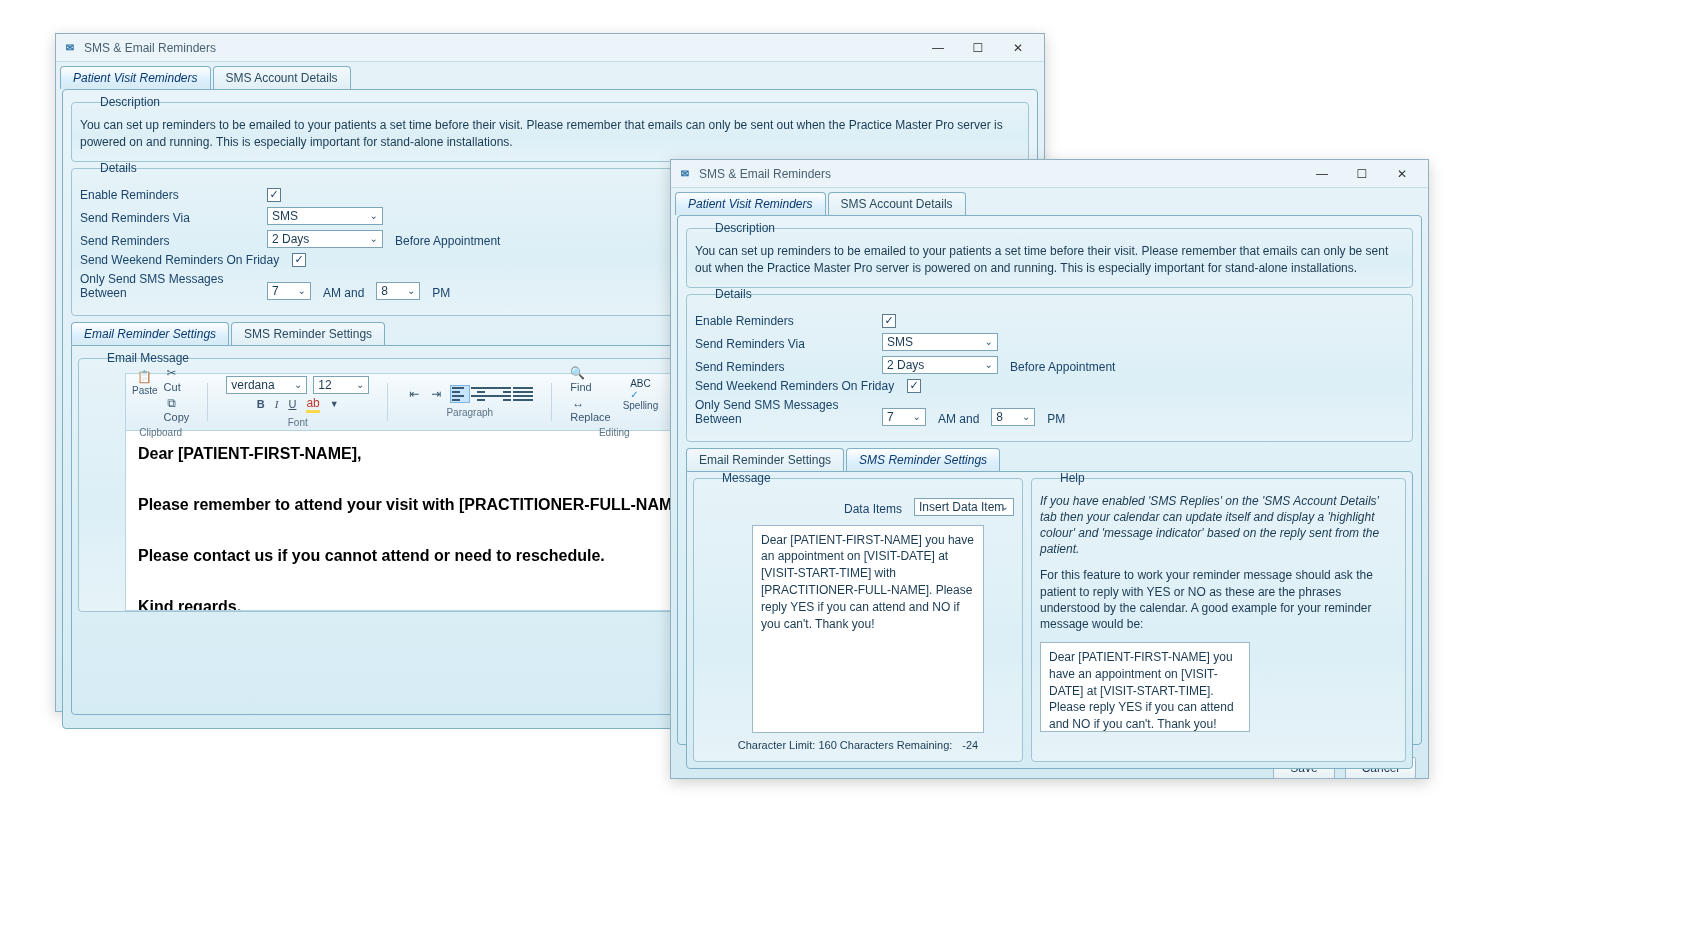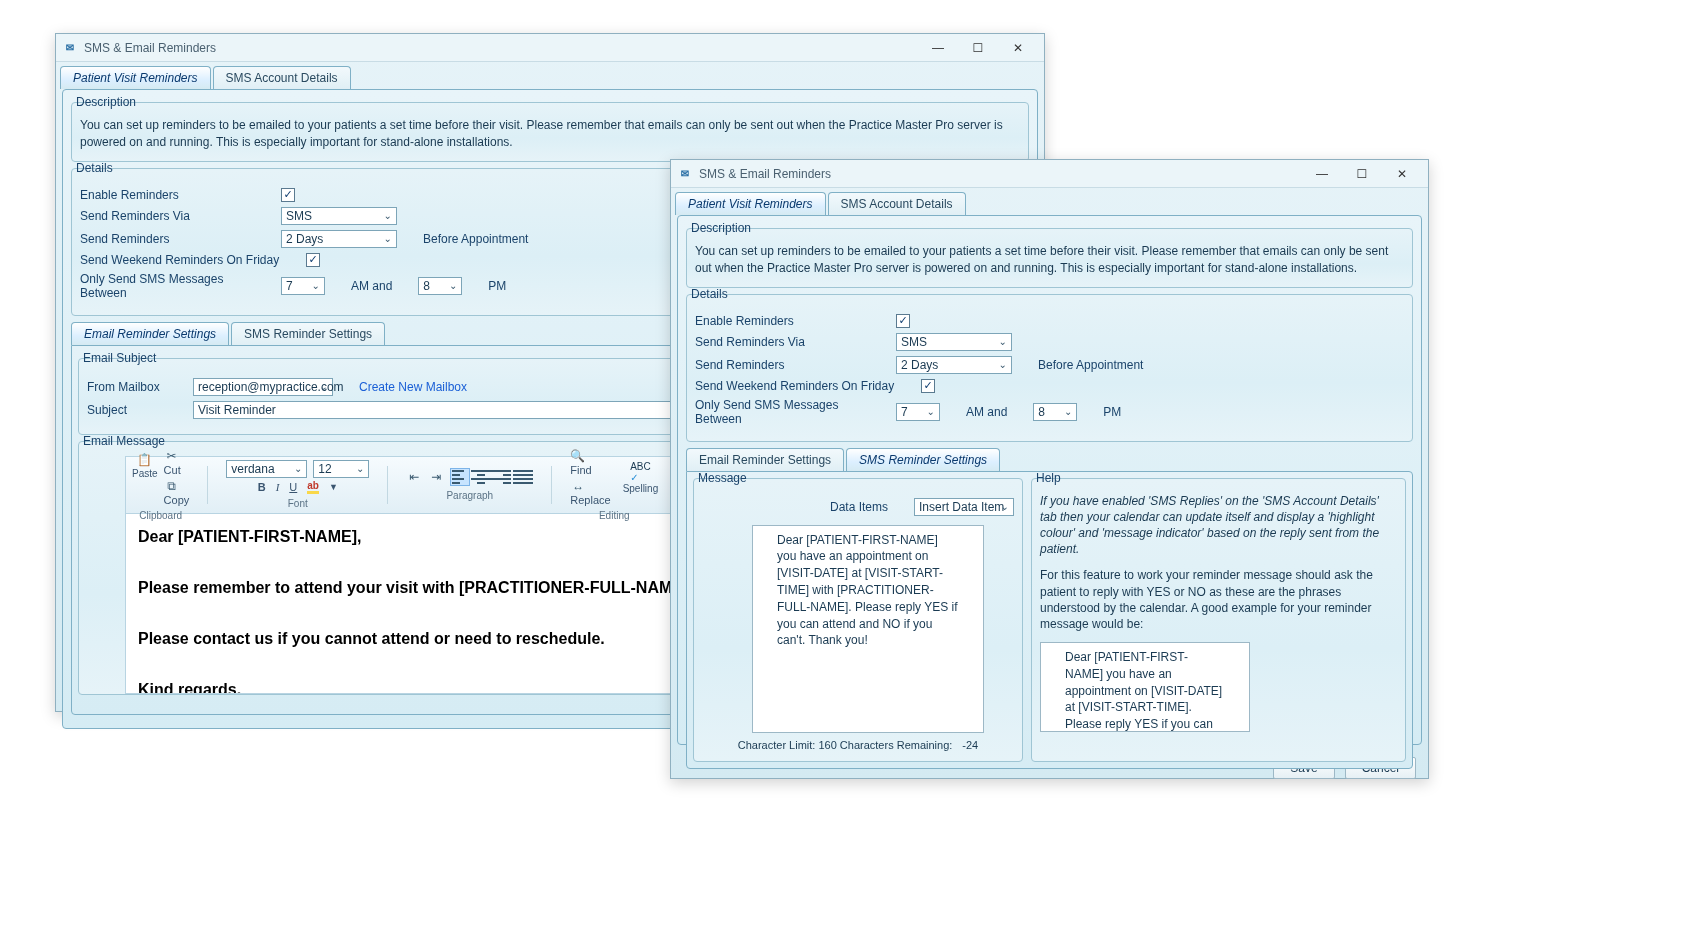--- a/index.html
+++ b/index.html
@@ -79,26 +79,26 @@
   .fieldset {
     border:1px solid var(--border2);
     border-radius:4px;
     margin:6px 0;
     padding:14px 8px 10px 8px;
     position:relative;
     background:linear-gradient(to bottom,#e6f3f8,#dceff6 60%,#e6f3f8);
   }
   .legend {
     position:absolute;
-    top:-8px; left:0;
+    top:-8px; left:24px;
     font-size:12px;
     padding:0 4px;
     color:#1a436a;
   }
-  .row { display:flex; align-items:center; margin:5px 0; gap:26px; }
+  .row { display:flex; align-items:flex-end; margin:5px 0; gap:12px; }
   .lbl { width:175px; color:#1a436a; }
   .lbl2 { color:#1a436a; }
   .cb { width:14px;height:14px;border:1px solid #5a7a90;background:#fff;display:flex;align-items:center;justify-content:center;font-size:11px;line-height:1;color:#0b3a6e; }
   .cb.checked::after { content:"✓"; }
   .select, .txt {
     border:1px solid #7da5b8;
     background:#fff;
     height:18px; line-height:16px;
     padding:0 4px;
     font-size:12px;
@@ -146,21 +146,21 @@
     font-family:verdana,sans-serif;
     font-size:16px;
     color:#000;
     line-height:1.6;
     height:180px;
     overflow:hidden;
   }
   .textarea-like {
     background:#fff;
     border:1px solid #9db8c6;
-    padding:6px 24px;
+    padding:6px 8px;
     font-size:12px;
     line-height:1.4;
     overflow:hidden;
   }
   .link { color:var(--blueLink); cursor:default; }
   .buttons-row { display:flex; justify-content:flex-end; gap:10px; padding:6px 12px 10px; }
   .align-group span { display:inline-flex;width:20px;height:18px;align-items:center;justify-content:center;border:1px solid transparent; }
   .align-group span.sel { background:#c7e4ff; border-color:#7db4e8; }
   .para-line { width:12px;height:1.5px;background:#3a5a70;margin:1px 0; }
 </style>
@@ -217,32 +217,20 @@
         <span class="lbl2">PM</span>
       </div>
     </div>
 
     <div class="subtabs">
       <div class="tab active">Email Reminder Settings</div>
       <div class="tab inactive">SMS Reminder Settings</div>
     </div>
     <div style="border:1px solid var(--border);border-radius:0 4px 4px 4px;padding:6px;background:linear-gradient(#e4f2f8,#d6ecf4);height:370px;overflow:hidden;">
 
-      <div class="fieldset">
-        <span class="legend">Email Subject</span>
-        <div class="row">
-          <span class="lbl" style="width:80px;">From Mailbox</span>
-          <span class="select" style="width:140px;">reception@mypractice.com</span>
-          <span class="link">Create New Mailbox</span>
-        </div>
-        <div class="row">
-          <span class="lbl" style="width:80px;">Subject</span>
-          <span class="txt" style="flex:1;">Visit Reminder</span>
-        </div>
-      </div>
 
       <div class="fieldset" style="padding-bottom:0;padding-left:46px;">
         <span class="legend">Email Message</span>
 
         <div class="toolbar" style="height:58px;">
           <div class="tb-group">
             <div style="display:flex;gap:6px;align-items:flex-start;">
               <div style="display:flex;flex-direction:column;align-items:center;padding-top:4px;">
                 <span class="icon-sm">📋</span>
                 <span style="font-size:10px;">Paste</span>
@@ -258,21 +246,21 @@
 
           <div class="tb-group">
             <div class="tb-row">
               <span class="select" style="width:81px;">verdana</span>
               <span class="select" style="width:56px;">12</span>
             </div>
             <div class="tb-row" style="gap:10px;">
               <span style="font-weight:bold;">B</span>
               <span style="font-style:italic;font-family:serif;">I</span>
               <span style="text-decoration:underline;">U</span>
-              <span style="border-bottom:3px solid #f9d84a;color:#c0392b;font-size:10px;font-weight:bold;">ab</span>
+              <span style="border-bottom:3px solid #f9d84a;color:#c0392b;font-size:12px;">ab</span>
               <span style="font-size:9px;">▼</span>
             </div>
             <span class="tb-label">Font</span>
           </div>
           <div class="tb-sep"></div>
 
           <div class="tb-group">
             <div class="tb-row">
               <span class="icon-sm">⇤</span>
               <span class="icon-sm">⇥</span>

